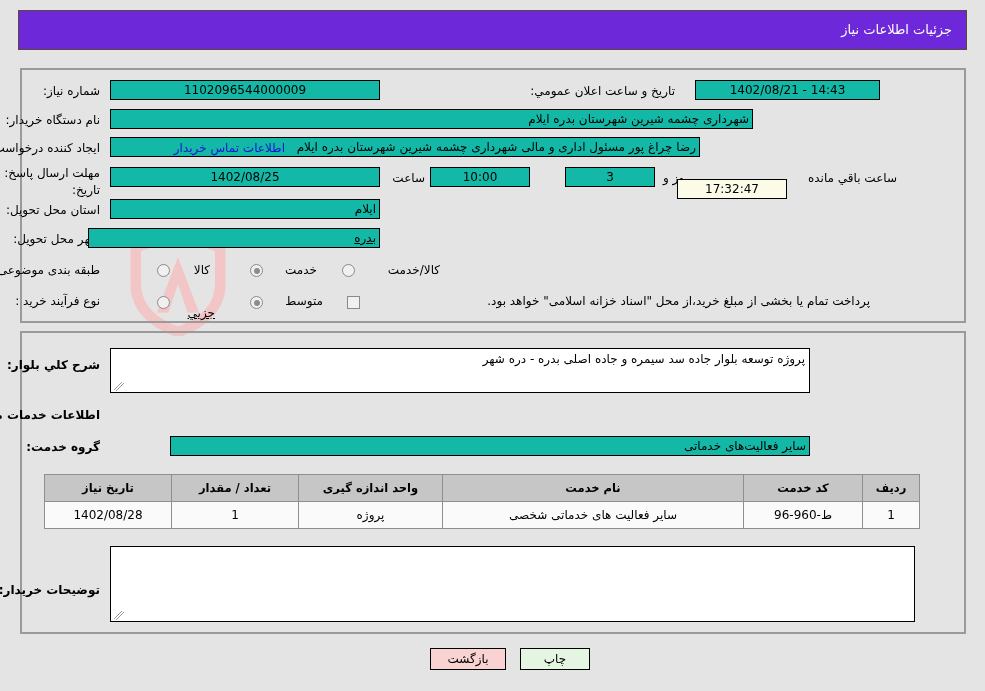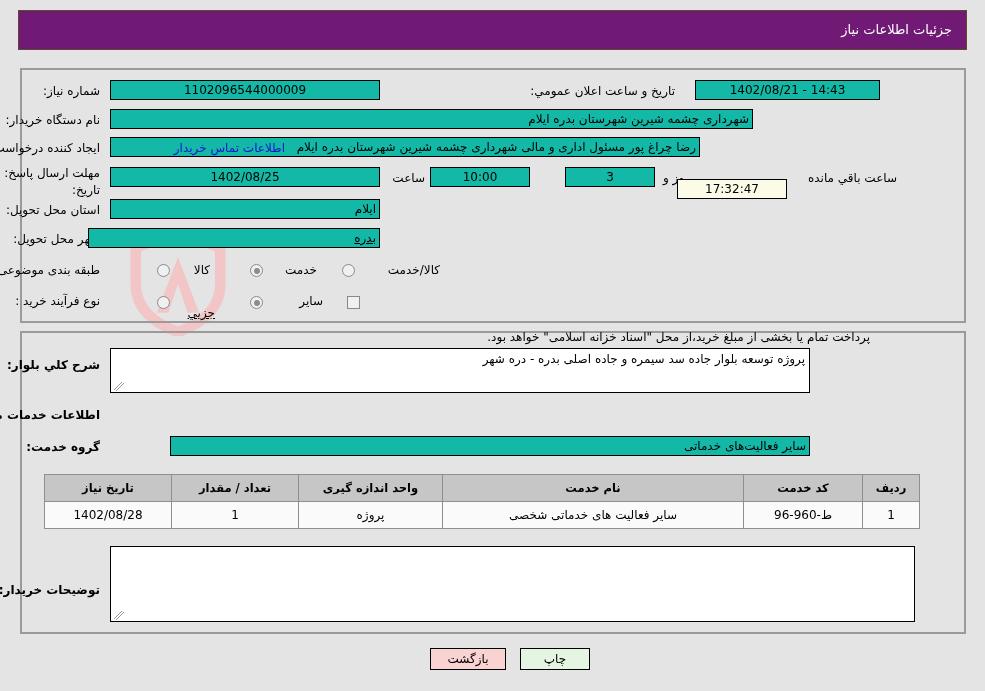--- a/index.html
+++ b/index.html
@@ -49,21 +49,21 @@
     line-height: 1;
   }
 
   
   .page-header {
     position: absolute;
     left: 18px;
     top: 10px;
     width: 949px;
     height: 40px;
-    background: #701a75;
+    background: #6d28d9;
     border: 1px solid #5d4a31;
     box-sizing: border-box;
     z-index: 2;
   }
   .page-header .title {
     position: absolute;
     right: 14px;
     top: 11px;
     color: #ffffff;
     font-size: 13px;
@@ -276,24 +276,24 @@
 
 <div class="radio" id="cat-r2" style="right:630px; top:264px;"></div>
 <div class="lbl" style="right:545px; top:263px;">کالا/خدمت</div>
 
 <div class="lbl" style="right:885px; top:294px;">نوع فرآیند خرید :</div>
 
 <div class="radio" id="proc-r0" style="right:815px; top:296px;"></div>
 <div class="lbl" style="right:770px; top:306px;text-decoration:underline;">جزیي</div>
 
 <div class="radio on" id="proc-r1" style="right:722px; top:296px;"></div>
-<div class="lbl" style="right:662px; top:294px;">سایر</div>
+<div class="lbl" style="right:662px; top:294px;">متوسط</div>
 
 <div class="chk" style="right:625px; top:296px;"></div>
-<div class="lbl" style="right:115px; top:294px;margin-top:36px;">پرداخت تمام یا بخشی از مبلغ خرید،از محل "اسناد خزانه اسلامی" خواهد بود.</div>
+<div class="lbl" style="right:115px; top:294px;">پرداخت تمام یا بخشی از مبلغ خرید،از محل "اسناد خزانه اسلامی" خواهد بود.</div>
 
 <div class="panel" id="panel-bottom"></div>
 
 <div class="lbl bold" style="right:885px; top:358px;">شرح كلي بلوار:</div>
 <div class="ta" style="right:175px; top:348px; width:700px; height:45px;padding-left:47px;">
   <span>پروژه توسعه بلوار جاده سد سیمره و جاده اصلی بدره - دره شهر</span>
   <svg class="grip" viewBox="0 0 12 12">
     <line x1="1" y1="10" x2="9" y2="2" stroke="#999" stroke-width="1"></line>
     <line x1="3" y1="11" x2="11" y2="3" stroke="#999" stroke-width="1"></line>
   </svg>

